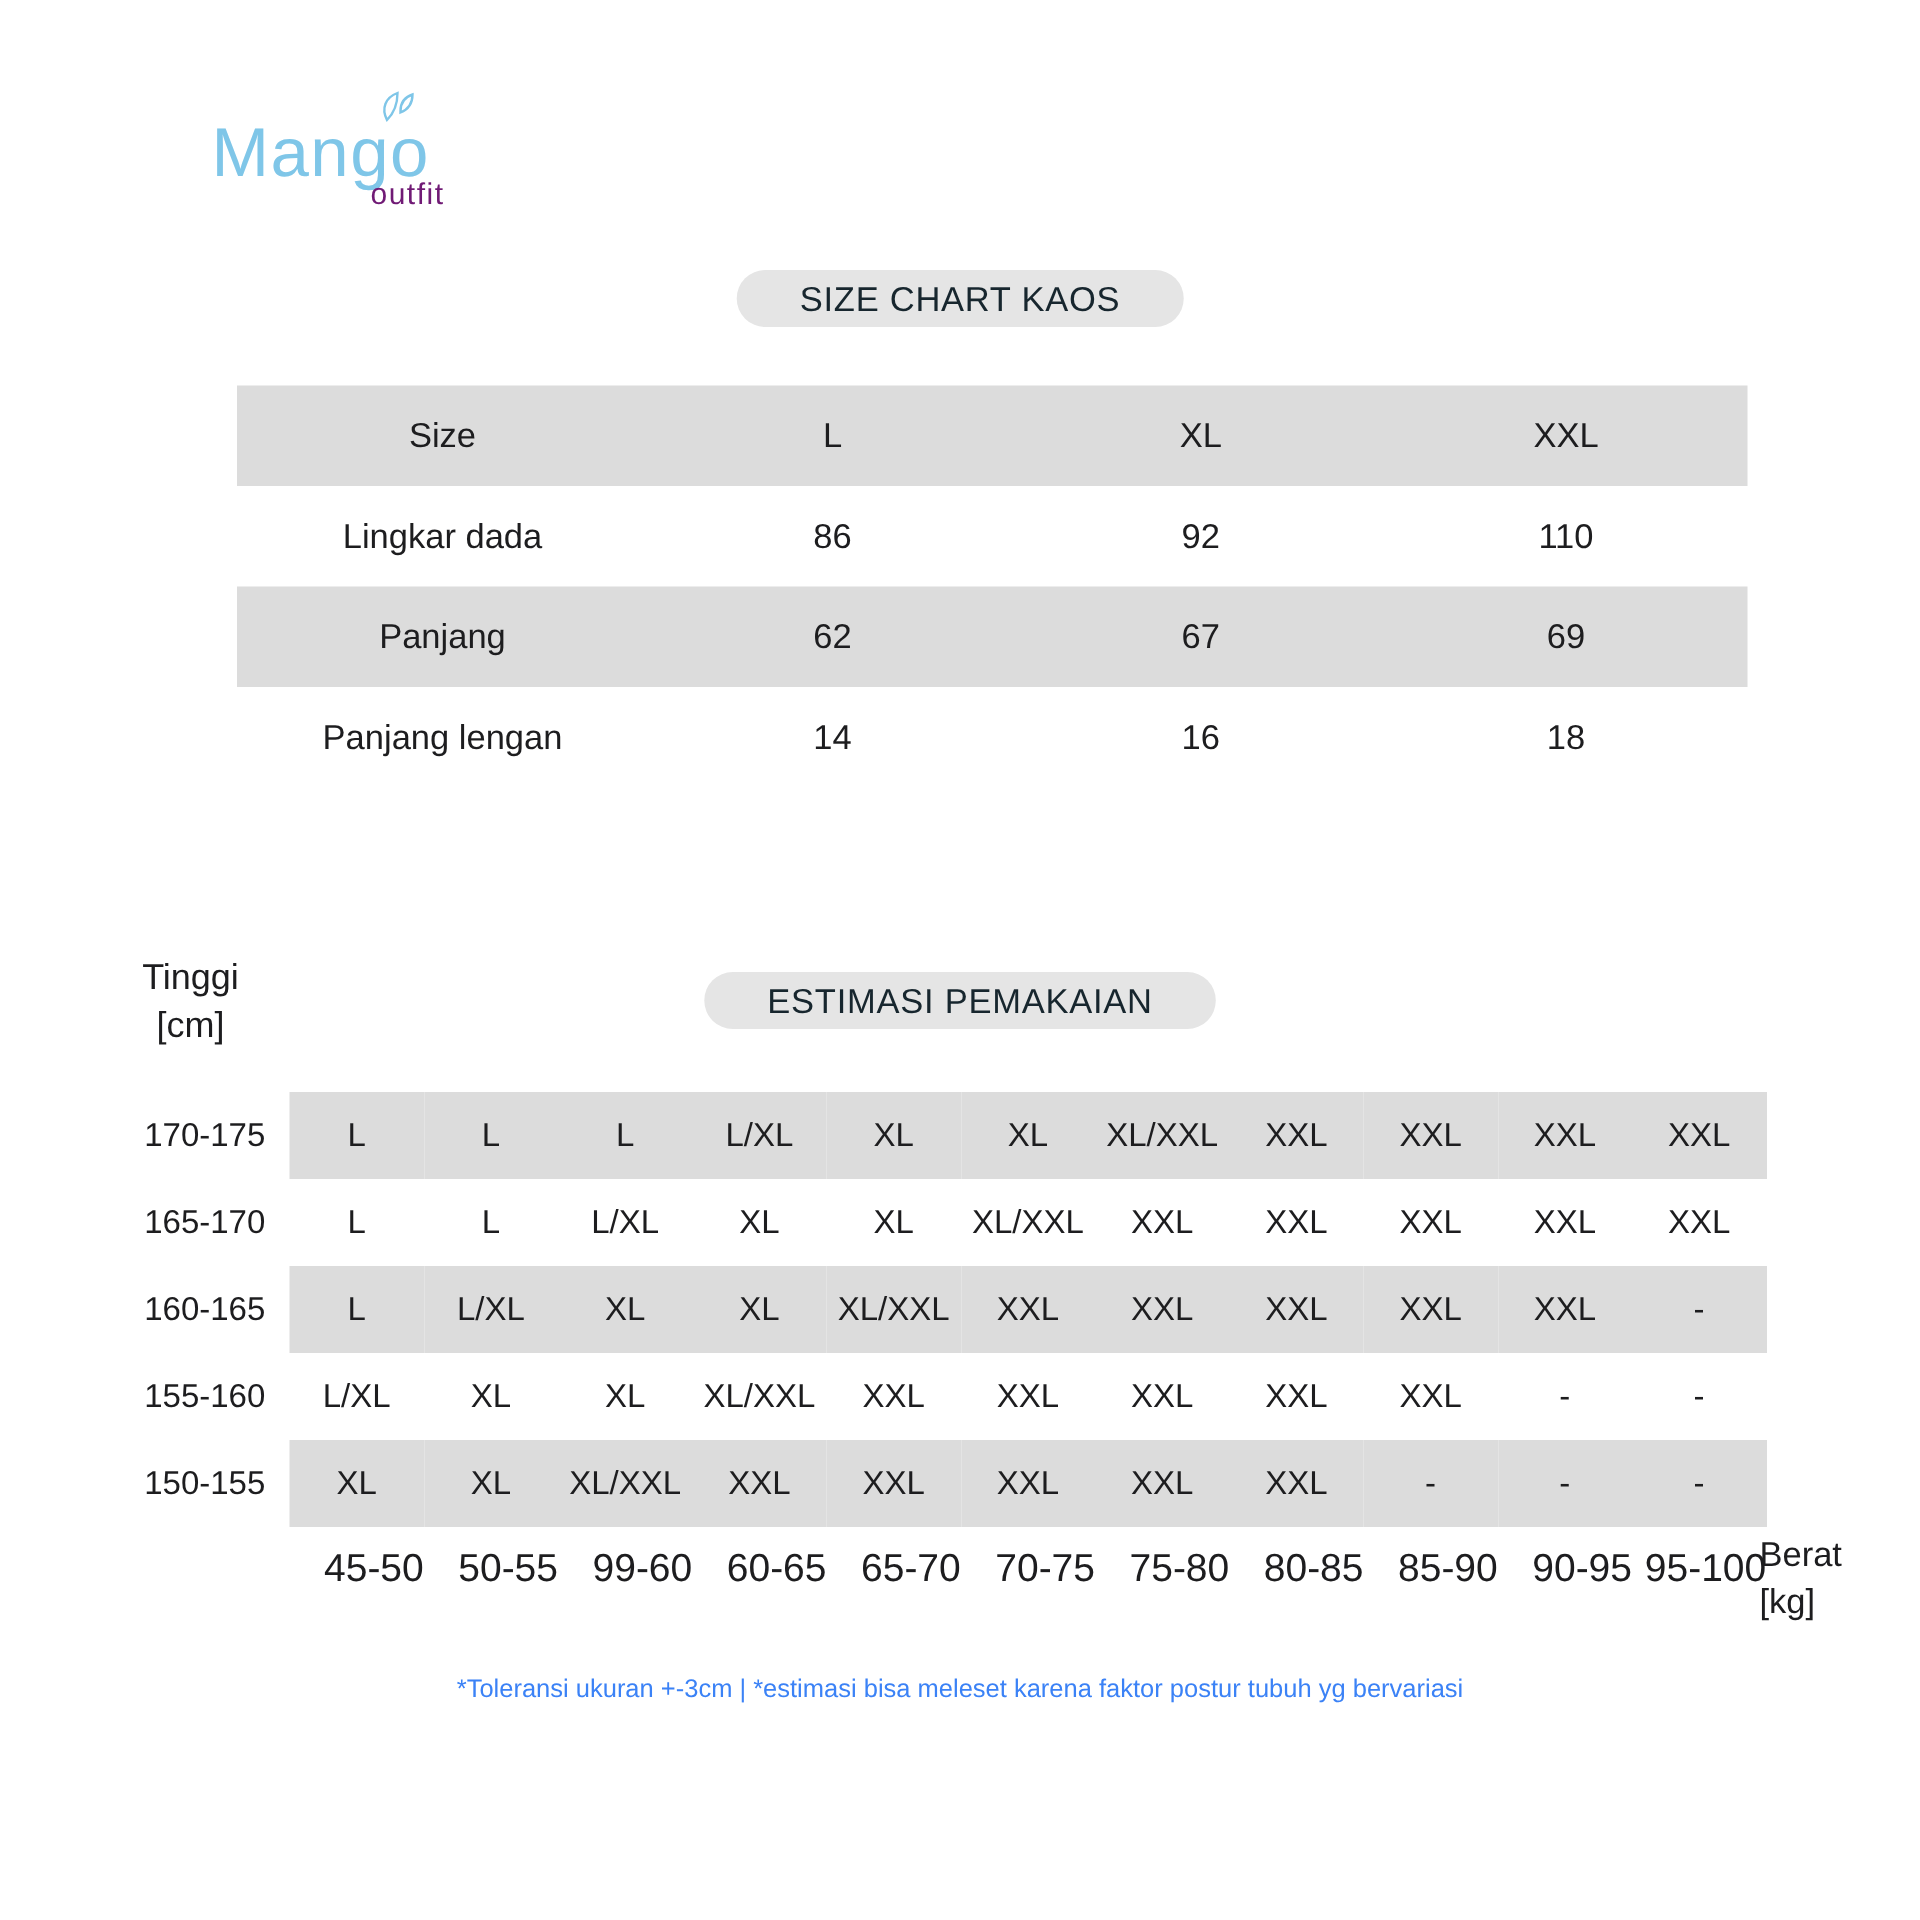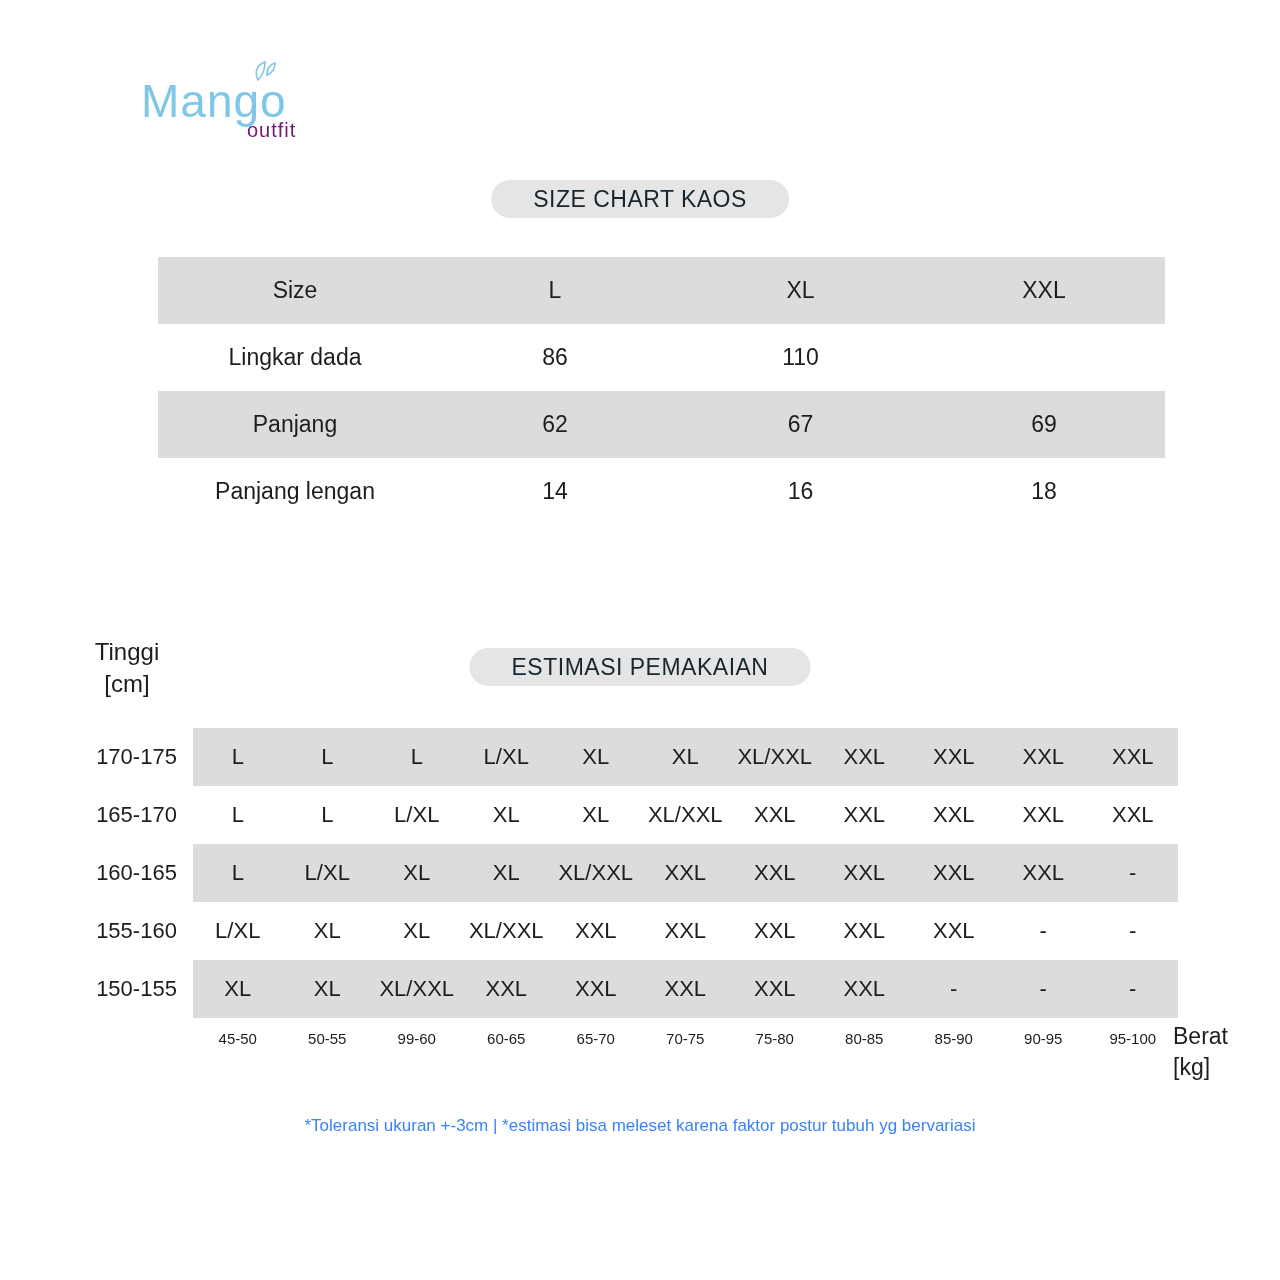--- a/index.html
+++ b/index.html
@@ -37,21 +37,21 @@
   
   .table2 { position:absolute; left:80px; top:728px; }
   .t2-row { display:grid; grid-template-columns:113px repeat(11, 89.5px); height:58px; }
   .hcell, .cell { display:flex; align-items:center; justify-content:center; height:100%; }
   .hcell { font-size:22px; background:#ffffff; }
   .cell  { font-size:22px; }
   .t2-row.gray .cell { background:#dcdcdc; }
 
   
   .weights { position:absolute; left:193px; top:1030px; width:984.5px; display:grid; grid-template-columns:repeat(11,1fr); }
-  .wcell { text-align:center; font-size:15px; }
+  .wcell { text-align:right; font-size:26px; }
 
   
   .footnote { position:absolute; top:1116px; left:0; width:100%; text-align:center; font-size:17px; color:#3b82f6; }
 </style>
 </head>
 <body>
 
 <div class="page">
 
   <div class="logo">
@@ -68,20 +68,21 @@
   <div class="table1">
     <div class="t1-row gray">
       <div class="t1-cell">Size</div>
       <div class="t1-cell">L</div>
       <div class="t1-cell">XL</div>
       <div class="t1-cell">XXL</div>
     </div>
     <div class="t1-row">
       <div class="t1-cell">Lingkar dada</div>
       <div class="t1-cell">86</div>
+      <div class="t1-cell">92</div>
       <div class="t1-cell">110</div>
     </div>
     <div class="t1-row gray">
       <div class="t1-cell">Panjang</div>
       <div class="t1-cell">62</div>
       <div class="t1-cell">67</div>
       <div class="t1-cell">69</div>
     </div>
     <div class="t1-row">
       <div class="t1-cell">Panjang lengan</div>

